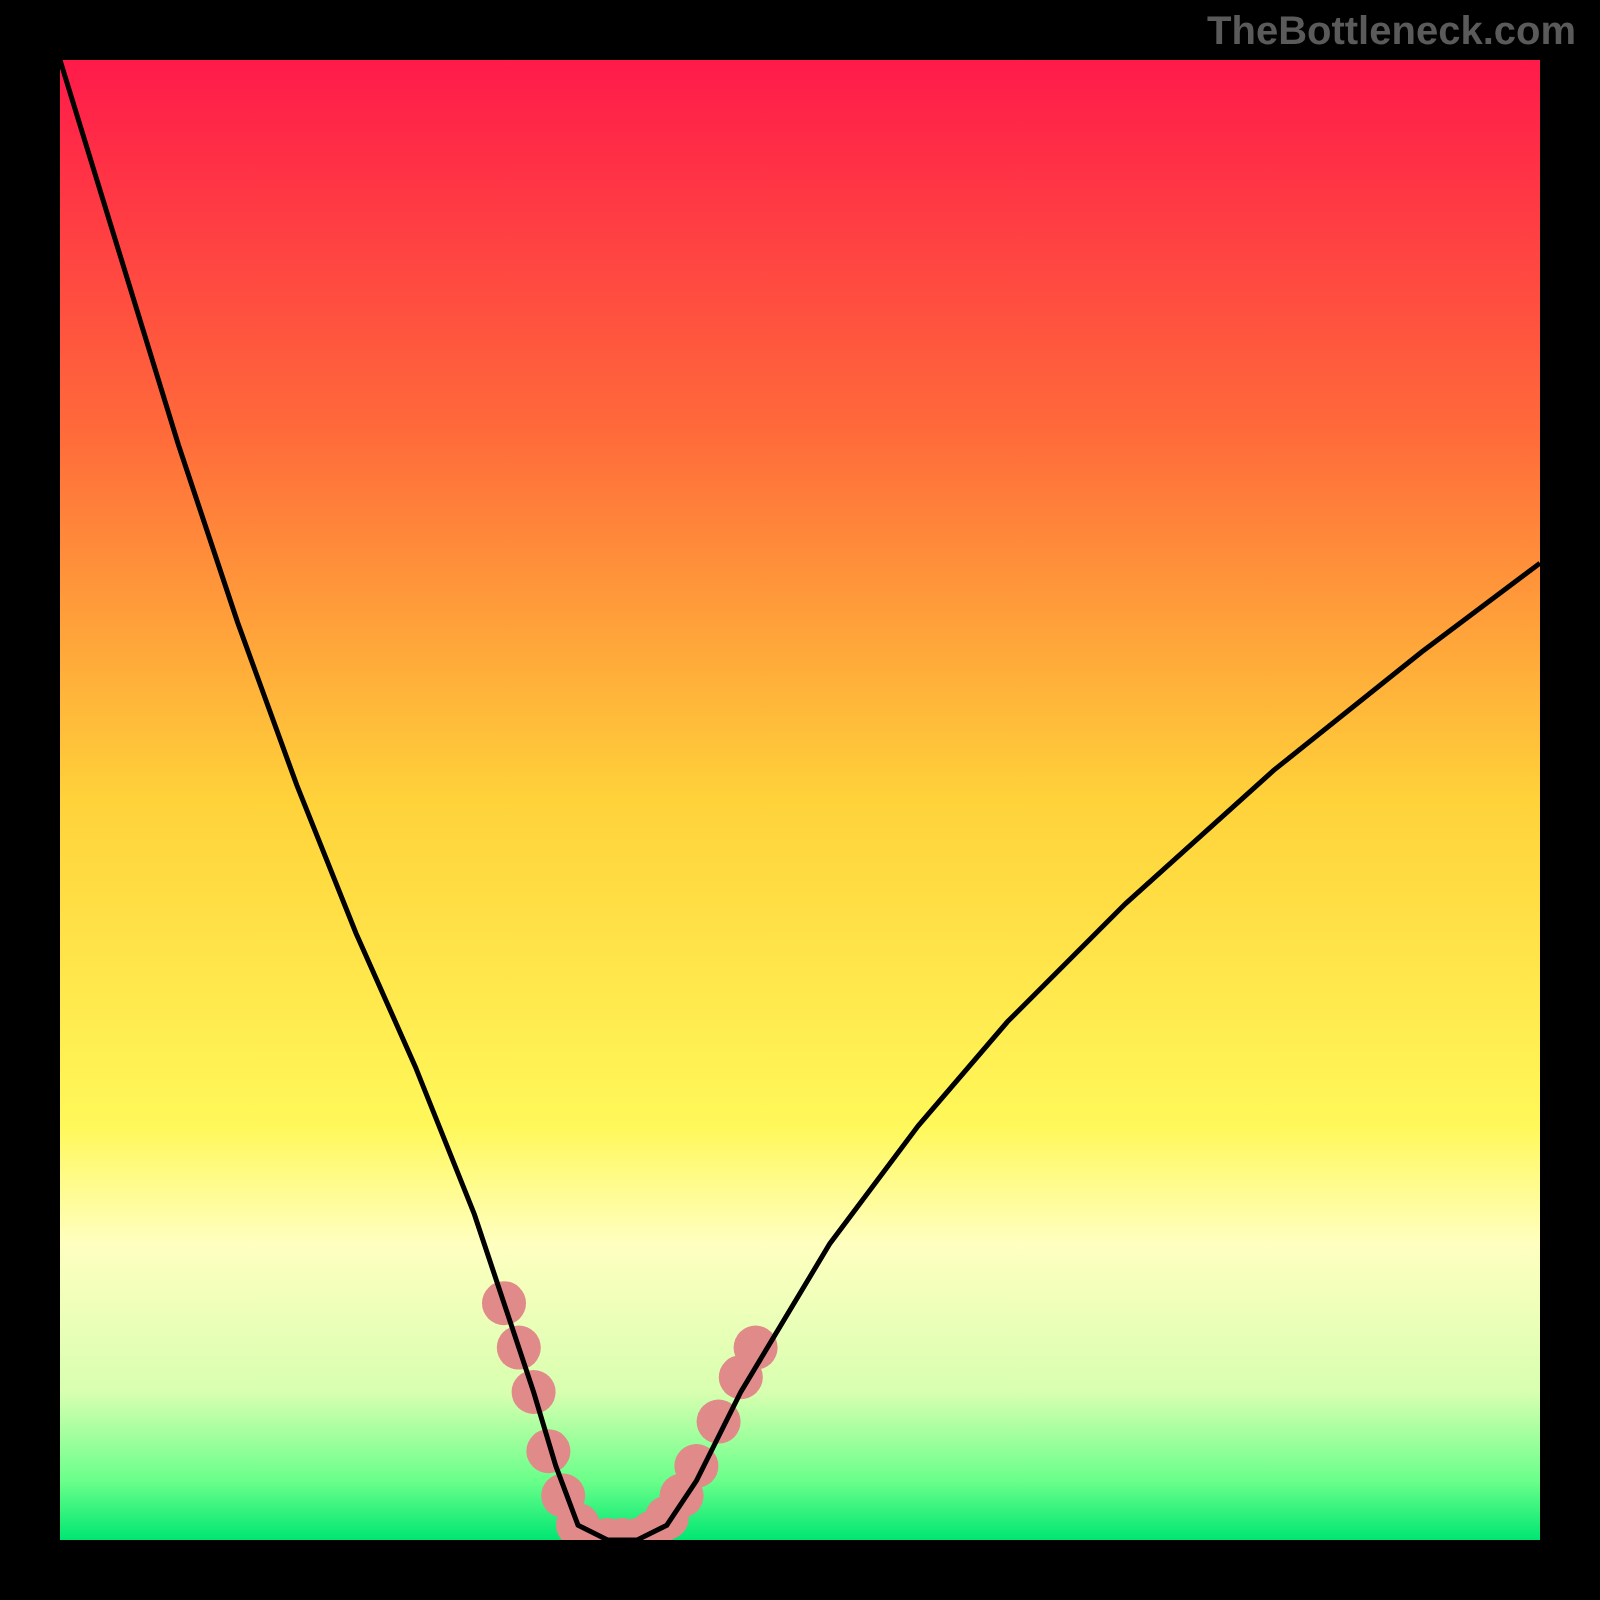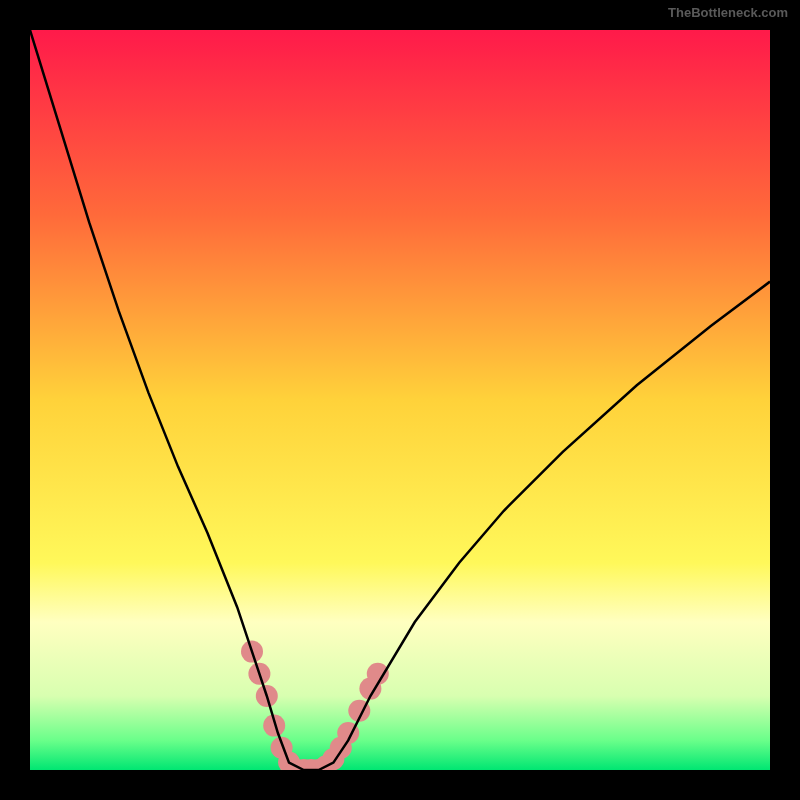--- a/index.html
+++ b/index.html
@@ -9,21 +9,21 @@
     height: 800px;
     background: #000;
     position: relative;
     font-family: Arial, sans-serif;
   }
   .watermark {
     position: absolute;
     top: 5px;
     right: 12px;
     color: #5a5a5a;
-    font-size: 13px;
+    font-size: 20px;
     font-weight: bold;
     z-index: 10;
   }
   .plot-area {
     position: absolute;
     left: 30px;
     top: 30px;
     width: 740px;
     height: 740px;
   }

